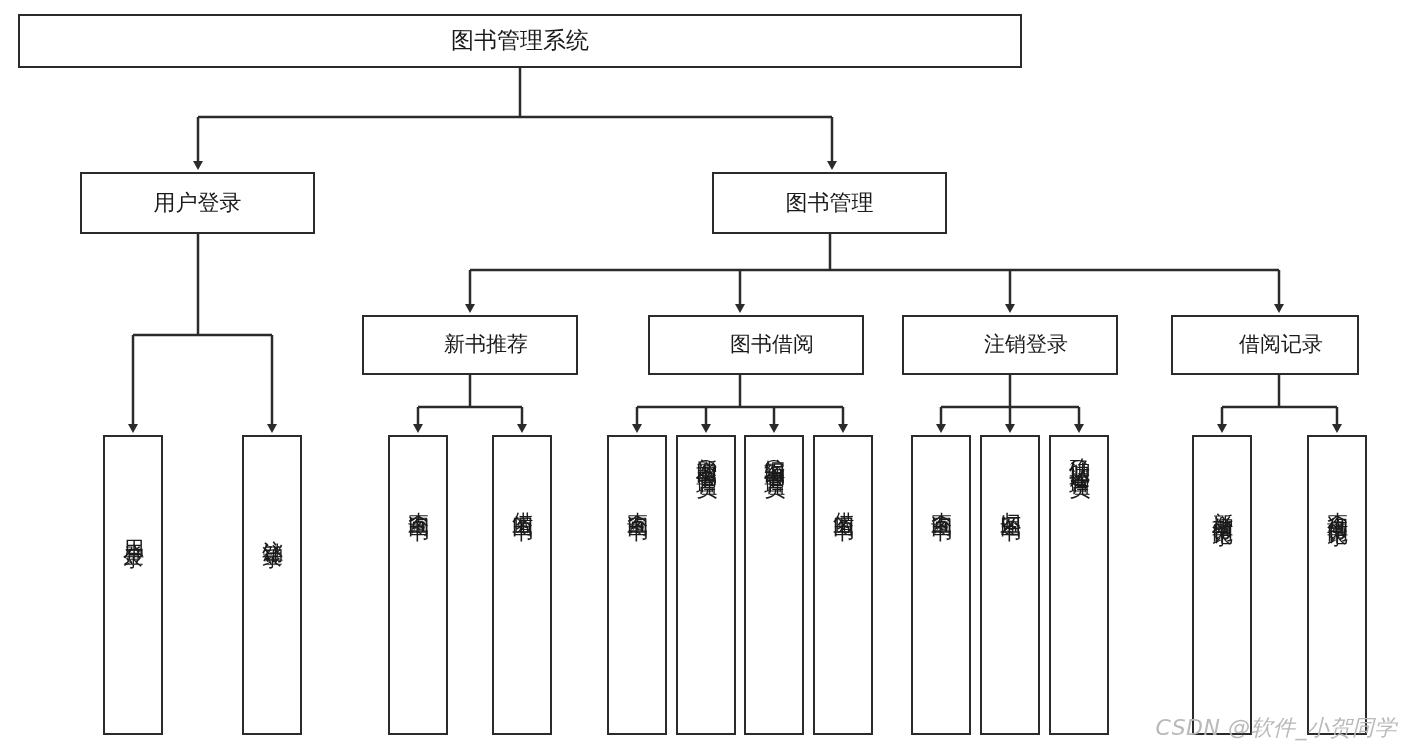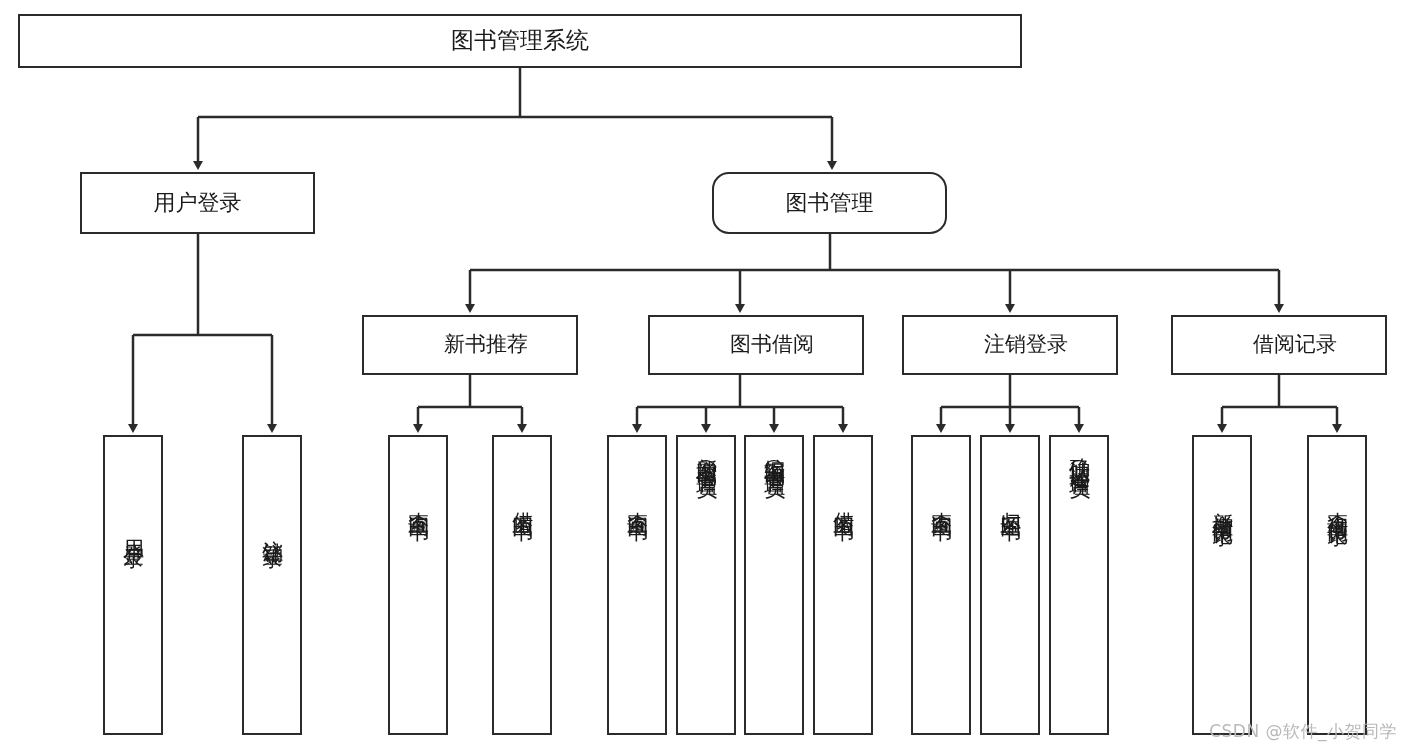--- a/index.html
+++ b/index.html
@@ -63,24 +63,25 @@
     white-space: nowrap;
     padding-top: 6px;
   }
   .leaf.tall .vlabel { padding-top: 4px; }
   .leaf.mid .vlabel { padding-top: 58px; }
   .leaf.low .vlabel { padding-top: 86px; }
   .watermark {
     position: absolute;
     right: 8px;
     bottom: 4px;
-    font-size: 17px;
+    font-size: 22px;
     color: #b9b9b9;
     letter-spacing: 0.5px;
     white-space: nowrap;
+    font-style: italic;
   }
 </style>
 </head>
 <body>
 
 <div id="canvas">
 
   <svg class="wires" viewBox="0 0 1405 747">
     <defs>
       <marker id="arrow" markerWidth="9" markerHeight="10" refX="1" refY="5" orient="auto" markerUnits="userSpaceOnUse">
@@ -131,34 +132,34 @@
     </g>
   </svg>
 
   <div class="node root" style="left:18px; top:14px; width:1004px; height:54px;">
     <span class="label">图书管理系统</span>
   </div>
 
   <div class="node lvl1" style="left:80px; top:172px; width:235px; height:62px;">
     <span class="label">用户登录</span>
   </div>
-  <div class="node lvl1" style="left:712px; top:172px; width:235px; height:62px;border-radius:17px;">
+  <div class="node lvl1" style="left:712px; top:172px; width:235px; height:62px;">
     <span class="label">图书管理</span>
   </div>
 
   <div class="node lvl2" style="left:362px; top:315px; width:216px; height:60px;">
     <span class="label">新书推荐</span>
   </div>
   <div class="node lvl2" style="left:648px; top:315px; width:216px; height:60px;">
     <span class="label">图书借阅</span>
   </div>
   <div class="node lvl2" style="left:902px; top:315px; width:216px; height:60px;">
     <span class="label">注销登录</span>
   </div>
-  <div class="node lvl2" style="left:1171px; top:315px; width:216px; height:60px;">
+  <div class="node lvl2" style="left:1171px; top:315px; width:188px; height:60px;">
     <span class="label">借阅记录</span>
   </div>
 
   <div class="leaf low" style="left:103px; top:435px; width:60px; height:300px;">
     <span class="vlabel">用户登录</span>
   </div>
   <div class="leaf low" style="left:242px; top:435px; width:60px; height:300px;">
     <span class="vlabel">注销登录</span>
   </div>
 

